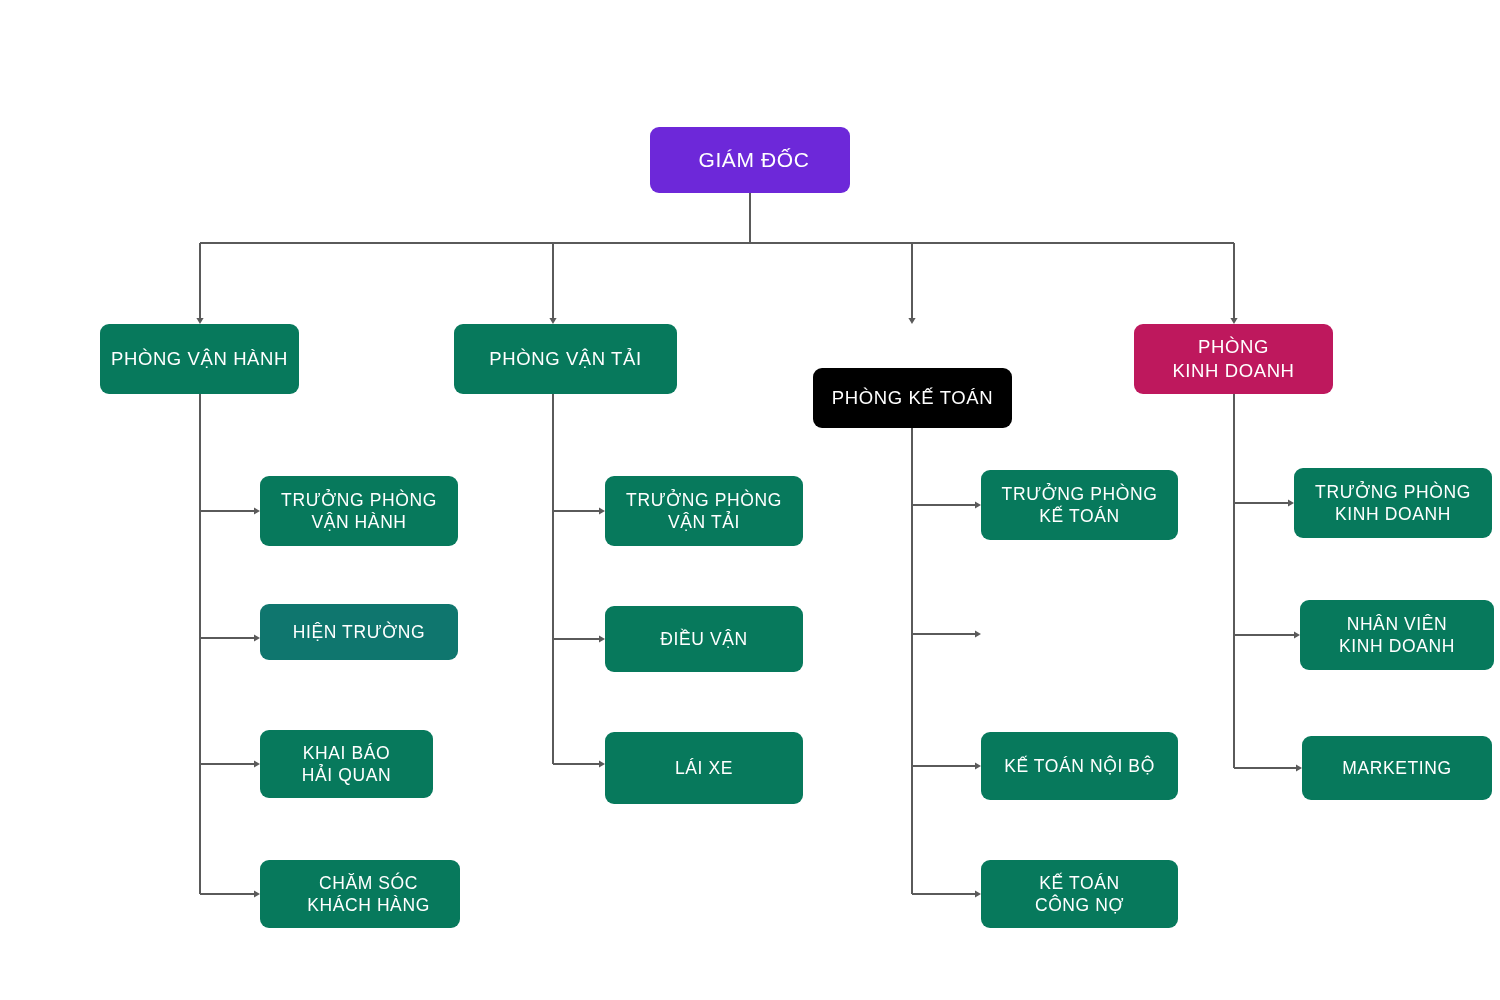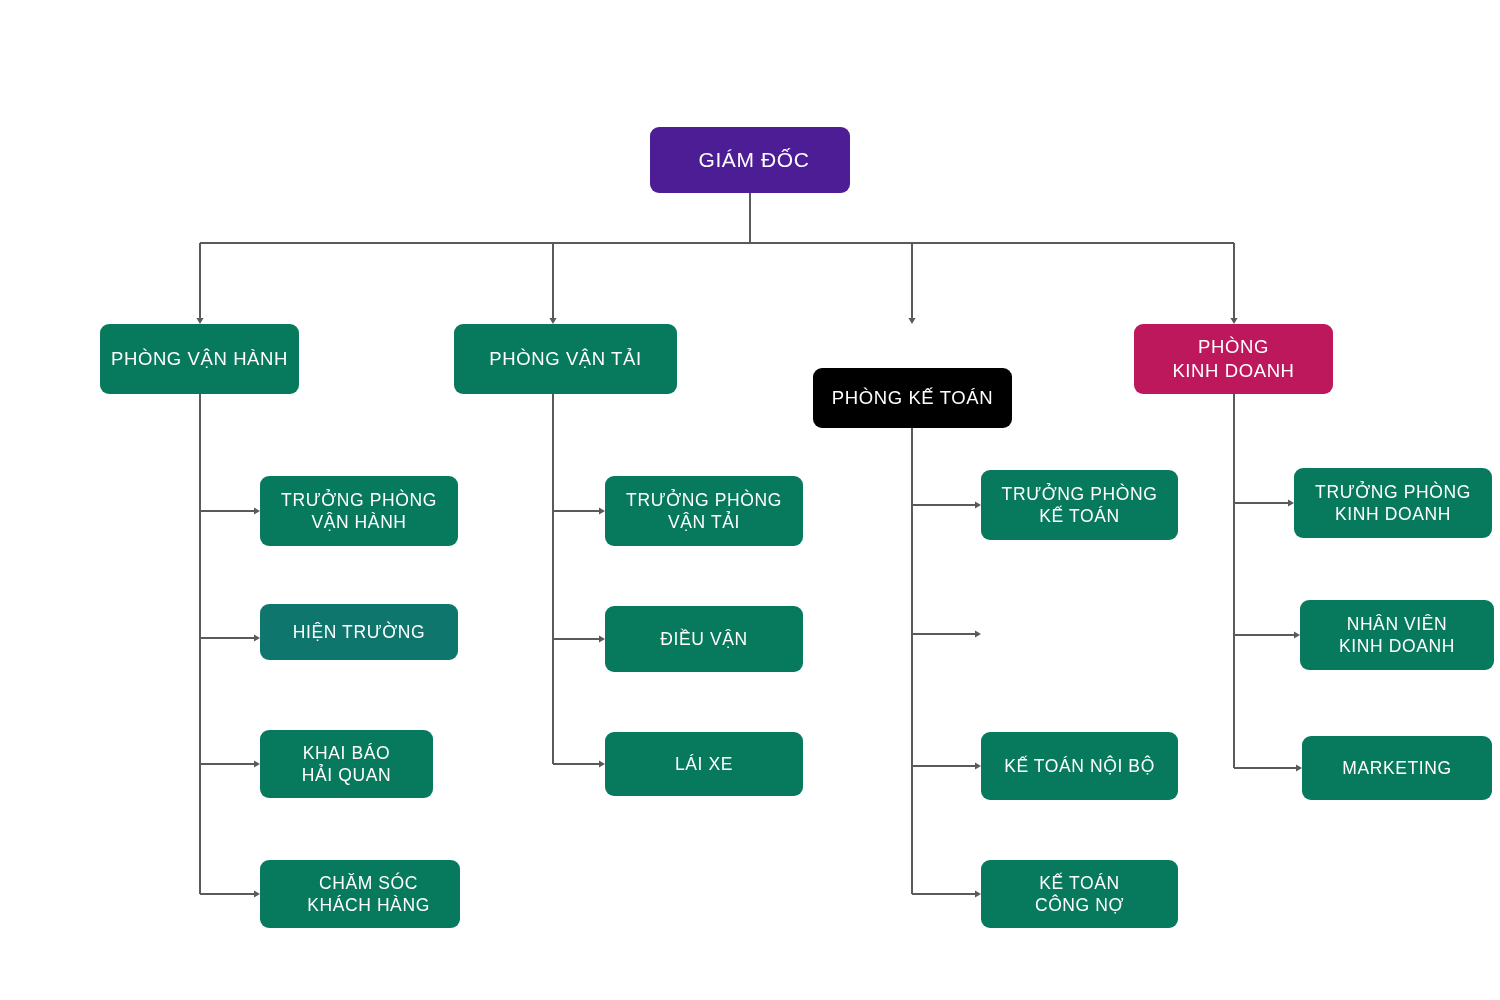--- a/index.html
+++ b/index.html
@@ -91,34 +91,34 @@
       <line x1="1234" y1="243" x2="1234" y2="322" stroke="#5A5A5A" stroke-width="1.4" shape-rendering="crispEdges"></line>
       <polygon points="1230.4,318 1237.6,318 1234,324" fill="#5A5A5A"></polygon>
       <line x1="1234" y1="394" x2="1234" y2="768" stroke="#5A5A5A" stroke-width="1.4" shape-rendering="crispEdges"></line>
       <line x1="1234" y1="503" x2="1292" y2="503" stroke="#5A5A5A" stroke-width="1.4" shape-rendering="crispEdges"></line>
       <polygon points="1288,499.6 1288,506.4 1294,503" fill="#5A5A5A"></polygon>
       <line x1="1234" y1="635" x2="1298" y2="635" stroke="#5A5A5A" stroke-width="1.4" shape-rendering="crispEdges"></line>
       <polygon points="1294,631.6 1294,638.4 1300,635" fill="#5A5A5A"></polygon>
       <line x1="1234" y1="768" x2="1300" y2="768" stroke="#5A5A5A" stroke-width="1.4" shape-rendering="crispEdges"></line>
       <polygon points="1296,764.6 1296,771.4 1302,768" fill="#5A5A5A"></polygon>
     </svg>
-<div class="node root" style="left: 650px; top: 127px; width: 200px; height: 66px; background: #4c1d95; padding-left: 16px;">GIÁM ĐỐC</div>
+<div class="node root" style="left: 650px; top: 127px; width: 200px; height: 66px; background: #6d28d9; padding-left: 16px;">GIÁM ĐỐC</div>
     <div class="node dept" style="left: 100px; top: 324px; width: 199px; height: 70px; background: rgb(7, 121, 92);">PHÒNG VẬN HÀNH</div>
     <div class="node leaf" style="left: 260px; top: 476px; width: 198px; height: 70px; background: rgb(7, 121, 92);">TRƯỞNG PHÒNG
 VẬN HÀNH</div>
     <div class="node leaf" style="left: 260px; top: 604px; width: 198px; height: 56px; background: #0f766e;">HIỆN TRƯỜNG</div>
     <div class="node leaf" style="left: 260px; top: 730px; width: 173px; height: 68px; background: rgb(7, 121, 92);">KHAI BÁO
 HẢI QUAN</div>
     <div class="node leaf" style="left: 260px; top: 860px; width: 200px; height: 68px; background: rgb(7, 121, 92); padding-left: 25px;">CHĂM SÓC
 KHÁCH HÀNG</div>
     <div class="node dept" style="left: 454px; top: 324px; width: 223px; height: 70px; background: rgb(7, 121, 92);">PHÒNG VẬN TẢI</div>
     <div class="node leaf" style="left: 605px; top: 476px; width: 198px; height: 70px; background: rgb(7, 121, 92);">TRƯỞNG PHÒNG
 VẬN TẢI</div>
     <div class="node leaf" style="left: 605px; top: 606px; width: 198px; height: 66px; background: rgb(7, 121, 92);">ĐIỀU VẬN</div>
-    <div class="node leaf" style="left: 605px; top: 732px; width: 198px; height: 64px; background: rgb(7, 121, 92);">LÁI XE</div>
+    <div class="node leaf" style="left: 605px; top: 732px; width: 198px; height: 72px; background: rgb(7, 121, 92);">LÁI XE</div>
     <div class="node dept" style="left: 813px; top: 324px; width: 199px; height: 60px; background: #000000; margin-top: 44px;">PHÒNG KẾ TOÁN</div>
     <div class="node leaf" style="left: 981px; top: 470px; width: 197px; height: 70px; background: rgb(7, 121, 92);">TRƯỞNG PHÒNG
 KẾ TOÁN</div>
     <div class="node leaf" style="left: 981px; top: 732px; width: 197px; height: 68px; background: rgb(7, 121, 92);">KẾ TOÁN NỘI BỘ</div>
     <div class="node leaf" style="left: 981px; top: 860px; width: 197px; height: 68px; background: rgb(7, 121, 92);">KẾ TOÁN
 CÔNG NỢ</div>
     <div class="node dept" style="left: 1134px; top: 324px; width: 199px; height: 70px; background: #be185d;">PHÒNG
 KINH DOANH</div>
     <div class="node leaf" style="left: 1294px; top: 468px; width: 198px; height: 70px; background: rgb(7, 121, 92);">TRƯỞNG PHÒNG
 KINH DOANH</div>

